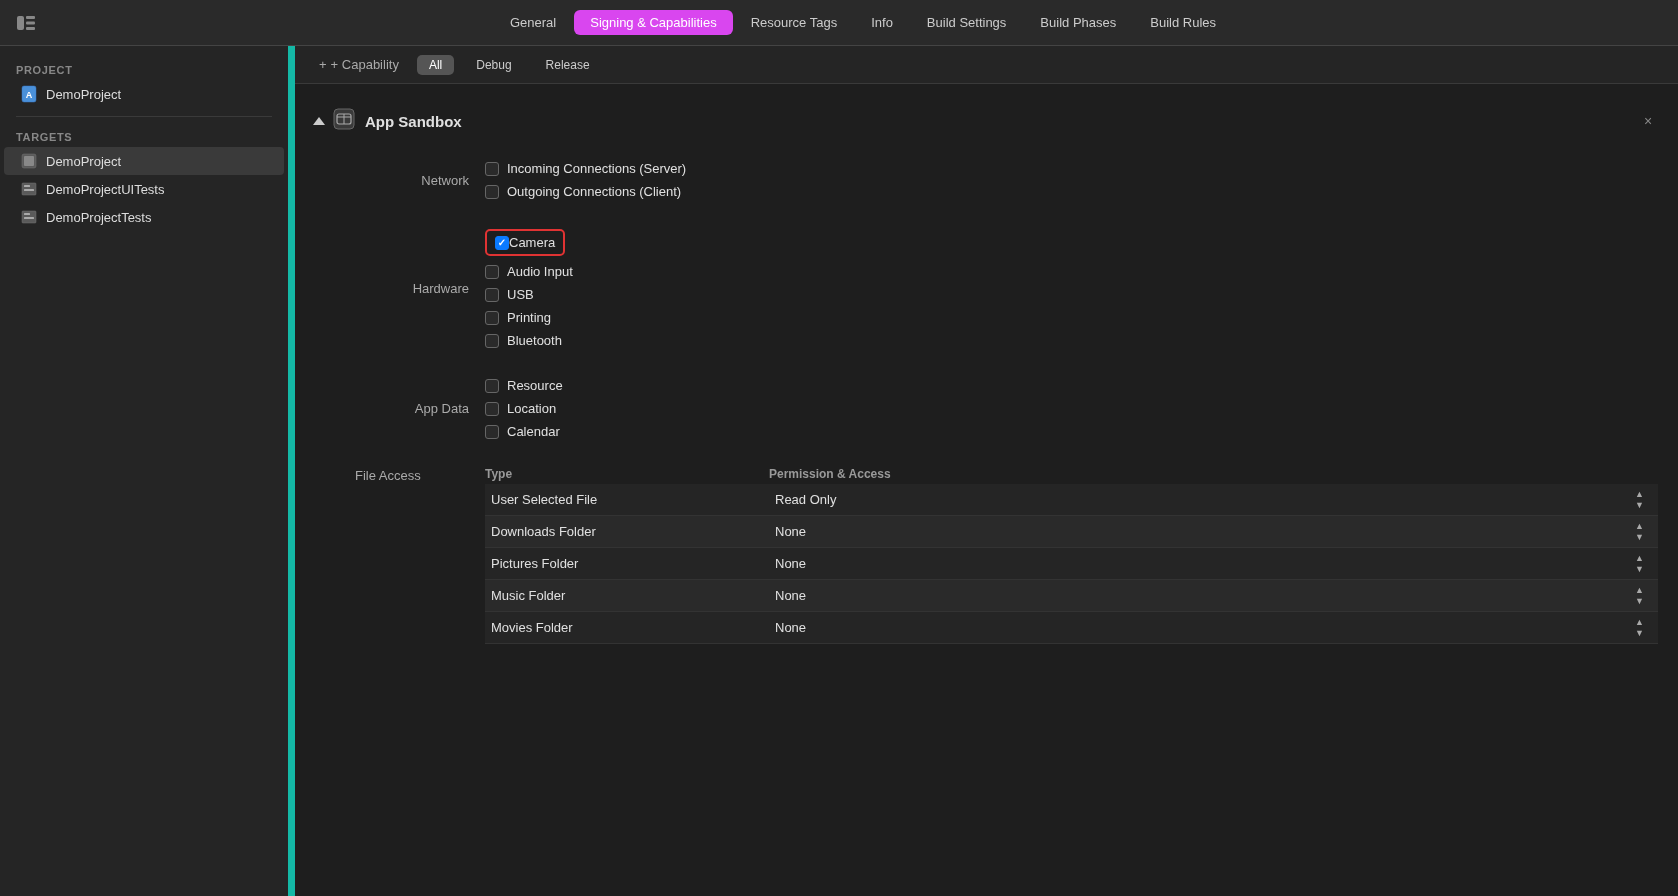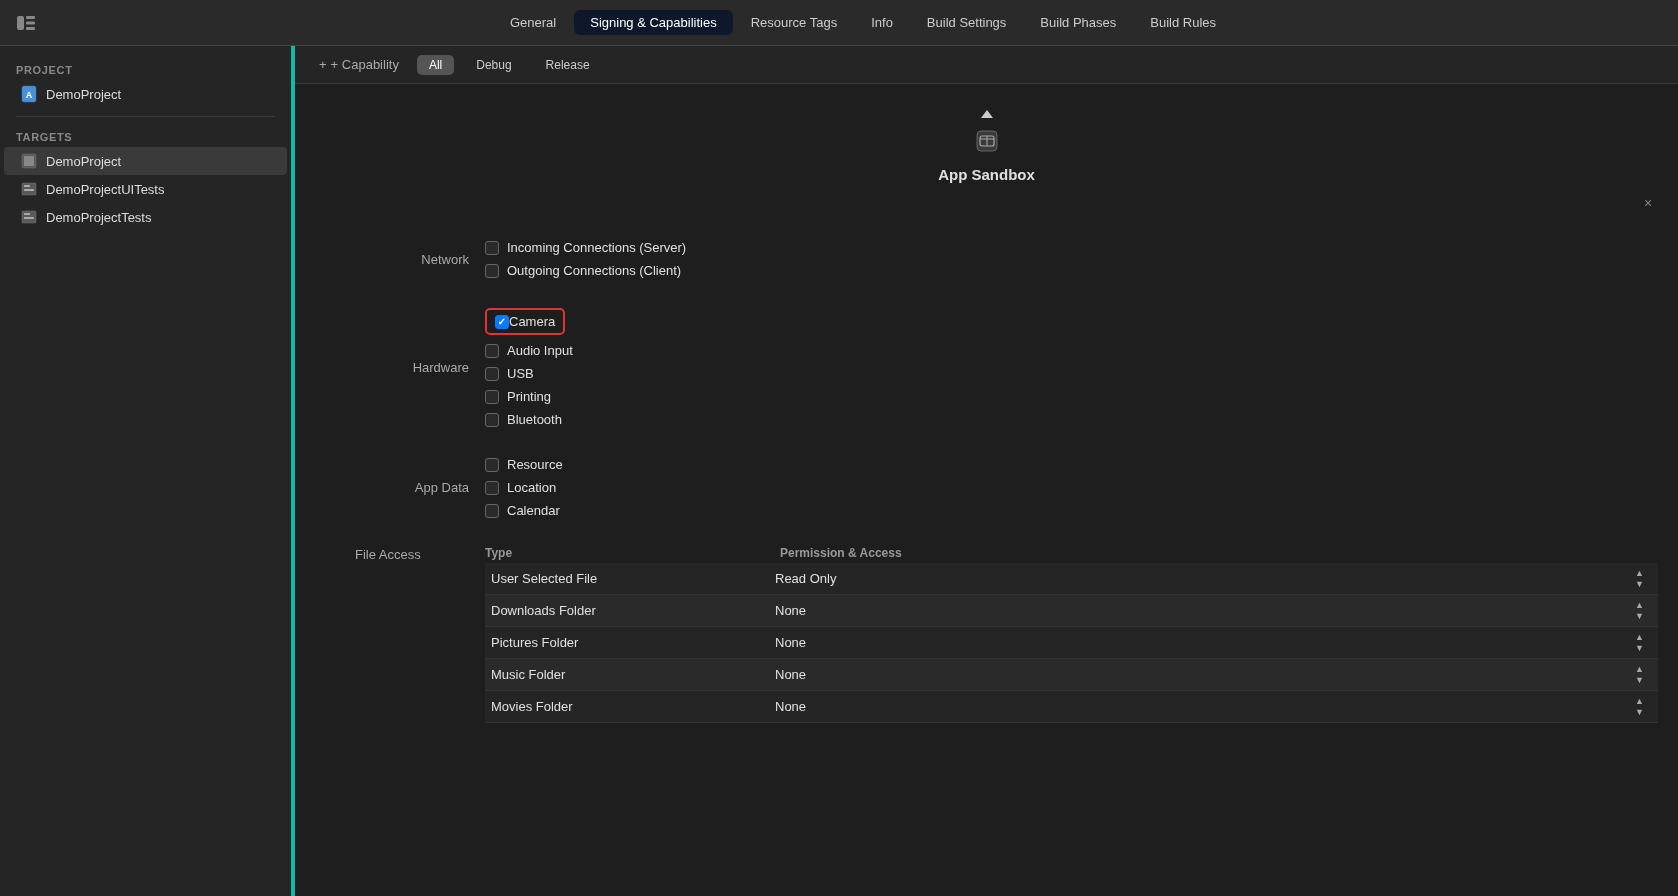--- a/index.html
+++ b/index.html
@@ -42,35 +42,35 @@
     }
     .nav-tab {
       padding: 5px 16px;
       border-radius: 6px;
       cursor: pointer;
       color: #ccc;
       font-size: 13px;
       white-space: nowrap;
     }
     .nav-tab.active {
-      background: #0f172a;
+      background: #d946ef;
       color: #fff;
     }
 
     
     .main-layout {
       display: flex;
       height: calc(896px - 46px);
     }
 
     
     .sidebar {
       width: 295px;
       background: #252525;
-      border-right: 4px solid #14b8a6;
+      border-right: 7px solid #14b8a6;
       padding: 12px 0;
       flex-shrink: 0;
     }
     .sidebar-section-label {
       font-size: 11px;
       font-weight: 700;
       color: #888;
       text-transform: uppercase;
       letter-spacing: 0.06em;
       padding: 6px 16px 4px;
@@ -147,21 +147,20 @@
 
     
     .capability-section {
       margin: 16px 20px;
     }
     .capability-header {
       display: flex;
       align-items: center;
       gap: 10px;
       padding: 8px 0;
-      flex-direction: column;
     }
     .capability-header-title {
       font-size: 15px;
       font-weight: 600;
       color: #e0e0e0;
     }
     .capability-close-btn {
       margin-left: auto;
       color: #888;
       cursor: pointer;
@@ -250,21 +249,21 @@
       padding-right: 16px;
       flex-shrink: 0;
       padding-top: 4px;
     }
     .file-access-content {
       flex: 1;
     }
     .file-table-header {
       display: flex;
       padding: 3px 0;
-      gap: 15px;
+      gap: 4px;
       color: #999;
       font-size: 12px;
       font-weight: 600;
     }
     .file-table-col-type {
       width: 280px;
     }
     .file-table-col-perm {
       flex: 1;
     }

